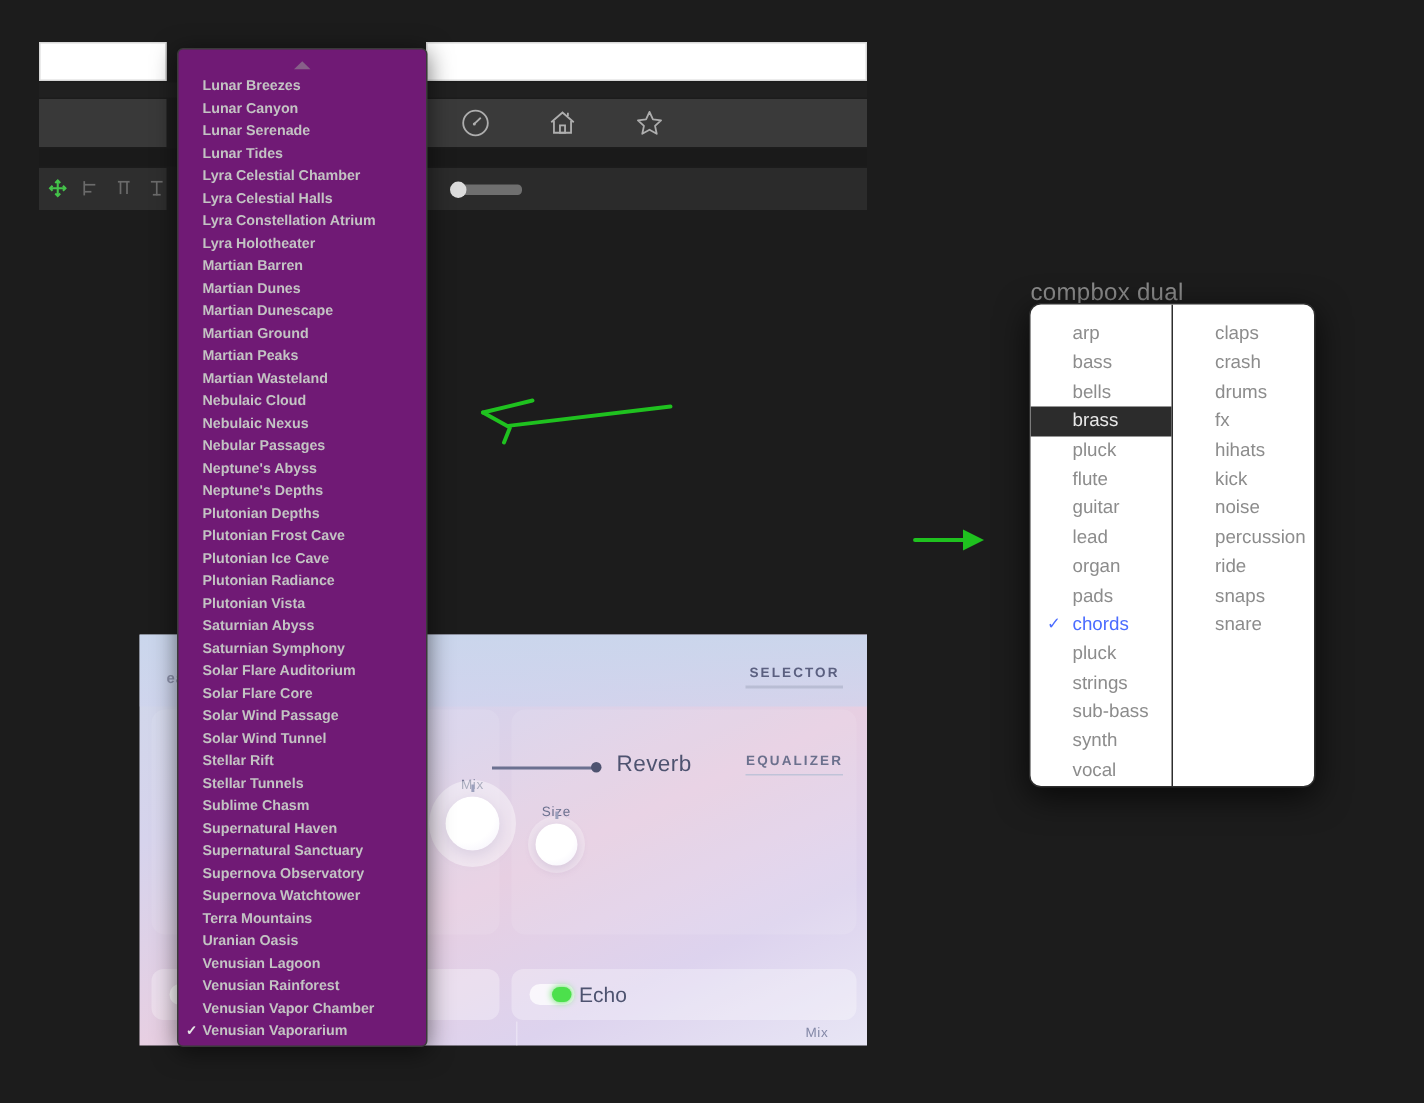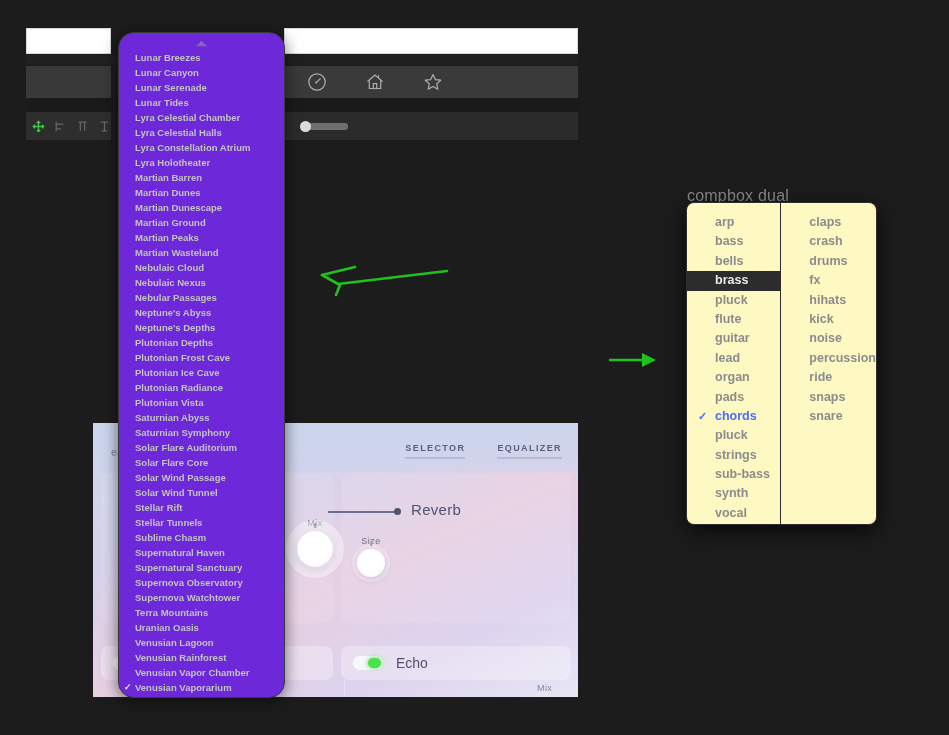--- a/index.html
+++ b/index.html
@@ -65,21 +65,21 @@
   }
   .plugin-header {
     position: absolute; left: 0; top: 0; width: 100%; height: 48px;
     background: linear-gradient(180deg, rgba(202,214,236,.95), rgba(206,212,238,.7));
     display: flex; align-items: center;
   }
   .brand {
     position: absolute; left: 18px; top: 24px;
     font-size: 10px; letter-spacing: .6px; color: #8e93ad; font-weight: 600;
   }
-  .hdr-tabs { position: absolute; right: 16px; top: 20px; display: flex; gap: 32px; }
+  .hdr-tabs { position: absolute; right: 16px; top: 20px; display: flex; gap: 43px; flex-direction: column; }
   .hdr-tab {
     font-size: 9px; letter-spacing: 1.4px; color: #5b6080; font-weight: 700; cursor: pointer;
     text-align: center;
   }
   .hdr-tab .underline { display: block; margin-top: 4px; height: 1.5px; background: #b9bdd4; }
 
   .panel-left {
     position: absolute; left: 8px; top: 50px; width: 232px; height: 150px;
     background: rgba(255,255,255,.10); border-radius: 9px;
   }
@@ -108,39 +108,39 @@
     margin: 0 auto; position: relative;
   }
   .knob::before {
     content:""; position:absolute; left:50%; top:-8px; transform:translateX(-50%);
     width:1.5px; height:5px; background:#9ba0bd;
   }
 
   .fx-bar {
     position: absolute; height: 34px; border-radius: 8px;
     background: rgba(255,255,255,.30);
-    display: flex; align-items: center; padding-left: 12px; gap: 13px;
+    display: flex; align-items: center; padding-left: 12px; gap: 3px;
   }
   .fx-toggle {
     width: 30px; height: 14px; border-radius: 7px; background: rgba(255,255,255,.75);
     position: relative; cursor: pointer;
   }
   .fx-toggle::after {
     content:""; position:absolute; right:2px; top:2px; width:13px; height:10px;
     border-radius:5px; background:#4ce04c; box-shadow: 0 0 5px #4ce04c;
   }
   .fx-name { font-size: 14px; color: #4e5370; font-weight: 500; }
   .fx-mix-label { position:absolute; font-size:9px; color:#8287a6; letter-spacing:.4px; }
   .fx-cells { position:absolute; display:flex; }
   .fx-cell { height: 22px; border-right: 1px solid rgba(255,255,255,.35); }
 
   
   .preset-menu {
     position: absolute; left: 118px; top: 32px; width: 167px; height: 666px;
-    background: #6d28d9; border: 1px solid #3a3a3a; border-radius: 16px;
+    background: #701a75; border: 1px solid #3a3a3a; border-radius: 4px;
     box-shadow: 0 3px 16px rgba(0,0,0,.55);
     padding: 4px 0; overflow: hidden;
   }
   .scroll-arrow { height: 13px; display: flex; align-items: center; justify-content: center; }
   .scroll-arrow svg { opacity: .55; }
   .preset-item {
     height: 15px; line-height: 15px; padding: 0 8px 0 16px;
     font-size: 9.5px; font-weight: 700; color: #c3c3c3;
     white-space: nowrap; cursor: pointer; position: relative;
   }
@@ -148,23 +148,23 @@
     position: absolute; left: 5px; top: 0; font-size: 9px; color: #e6e6e6;
   }
 
   
   .ctx-title {
     position: absolute; left: 687px; top: 187px;
     font-size: 16px; color: #8b8b8b; letter-spacing: .2px;
   }
   .ctx-menu {
     position: absolute; left: 686px; top: 202px; width: 191px; height: 323px;
-    background: #fef9c3; border: 1px solid #2e2e2e; border-radius: 8px;
+    background: #ffffff; border: 1px solid #2e2e2e; border-radius: 8px;
     box-shadow: 0 6px 22px rgba(0,0,0,.7);
-    display: flex; overflow: hidden; font-weight: bold;
+    display: flex; overflow: hidden;
   }
   .ctx-col { padding: 10px 0; }
   .ctx-col.first { width: 96px; border-right: 1px solid #2e2e2e; }
   .ctx-col.second { width: 95px; }
   .ctx-item {
     height: 19.4px; line-height: 19.4px; padding-left: 28px;
     font-size: 12.5px; color: #8c8c8c; cursor: pointer; position: relative;
     white-space: nowrap;
   }
   .ctx-item.hover { background: #2c2c2c; color: #e8e8e8; }

